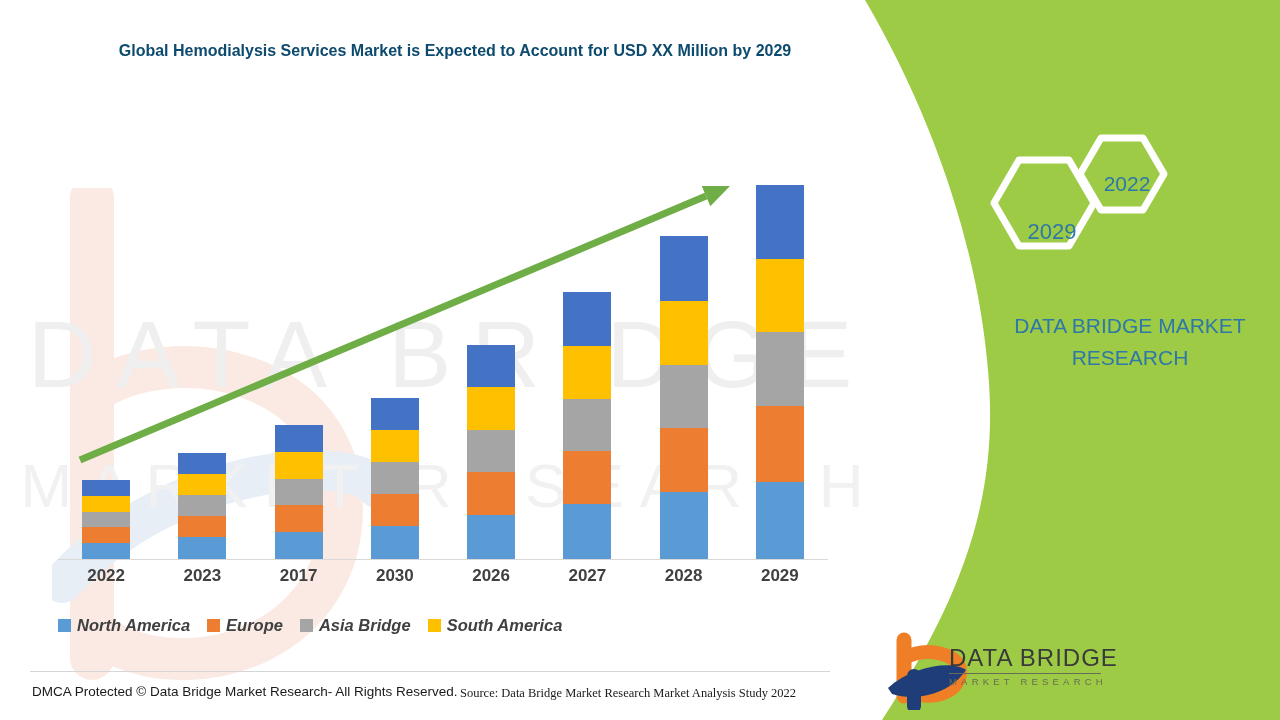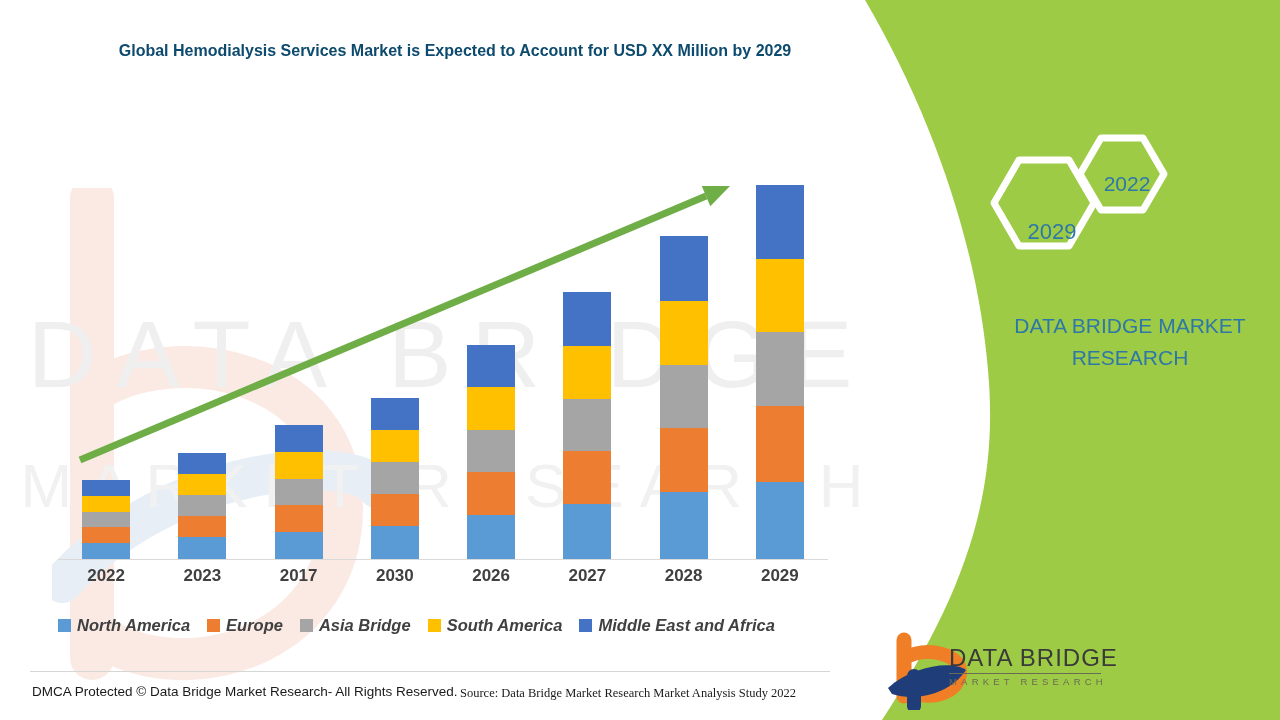--- a/index.html
+++ b/index.html
@@ -225,24 +225,20 @@
         <span class="legend-label">Europe</span>
       </div>
       <div class="legend-item">
         <span class="legend-swatch" style="background: rgb(165, 165, 165);"></span>
         <span class="legend-label">Asia Bridge</span>
       </div>
       <div class="legend-item">
         <span class="legend-swatch" style="background: rgb(255, 192, 0);"></span>
         <span class="legend-label">South America</span>
       </div>
-      <div class="legend-item">
-        <span class="legend-swatch" style="background: rgb(68, 114, 196);"></span>
-        <span class="legend-label">Middle East and Africa</span>
-      </div>
     </div>
 
   <div class="footer-rule"></div>
   <div class="footer-dmca">DMCA Protected © Data Bridge Market Research- All Rights Reserved.</div>
   <div class="footer-source">Source: Data Bridge Market Research Market Analysis Study 2022</div>
 
   <svg class="green-panel" viewBox="0 0 440 720" preserveAspectRatio="none">
     <path id="panel-shape" d="M 25 0 L 440 0 L 440 720 L 42 720 C 120 600, 160 500, 148 370 C 138 250, 95 120, 25 0 Z" fill="#9ECB45"></path>
   </svg>
 

